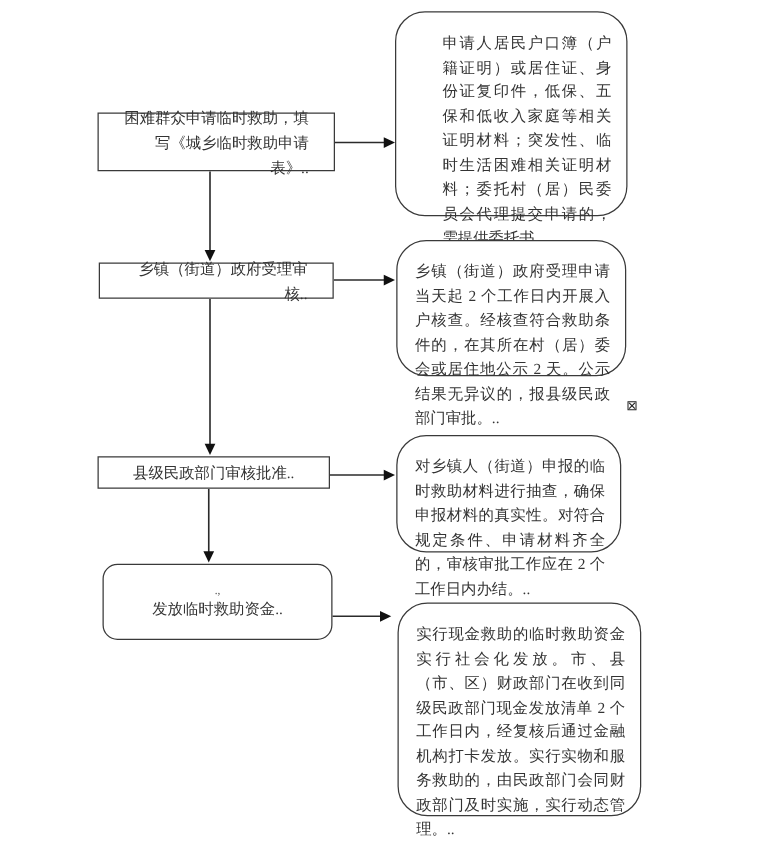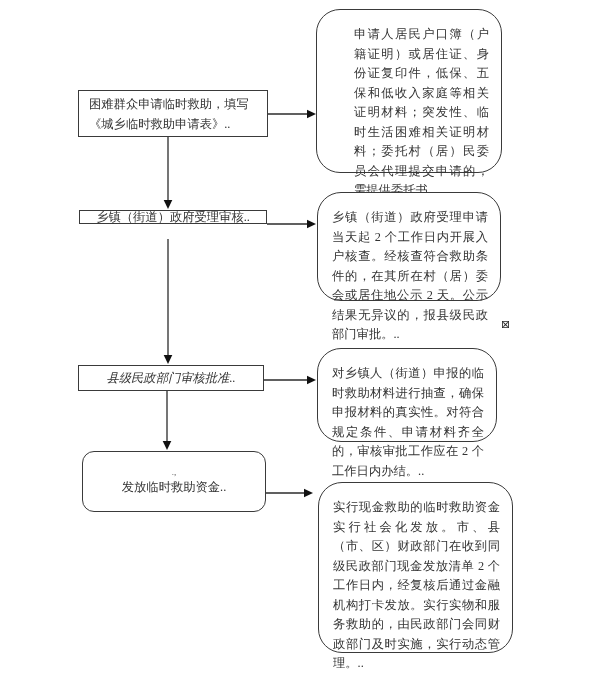--- a/index.html
+++ b/index.html
@@ -24,24 +24,24 @@
   }
   .step-box {
     position: absolute;
     box-sizing: border-box;
     border: 1px solid #3a3a3a;
     background: #ffffff;
     display: flex;
     flex-direction: column;
     align-items: center;
     justify-content: center;
-    text-align: left;
+    text-align: right;
     font-size: 12.3px;
     line-height: 20px;
-    padding: 0 10px;
+    padding: 0 20px;
   }
   .step-box.rounded {
     border-radius: 12px;
   }
   .pre-mark {
     font-size: 9px;
     line-height: 10px;
     color: #555555;
   }
   .note-box {
@@ -99,25 +99,25 @@
     <g>
       <line x1="167" y1="391" x2="167" y2="442" stroke="#2b2b2b" stroke-width="1.3"></line>
       <polygon points="162.7,441 167,450 171.3,441" fill="#111111"></polygon>
     </g>
   </svg>
 
   <div class="step-box" style="left:78px; top:90px; width:190px; height:47px;">
     <span>困难群众申请临时救助，填写《城乡临时救助申请表》..</span>
   </div>
 
-  <div class="step-box" style="left:79px; top:210px; width:188px; height:14px;">
+  <div class="step-box" style="left:79px; top:210px; width:188px; height:29px;">
     <span>乡镇（街道）政府受理审核..</span>
   </div>
 
-  <div class="step-box" style="left:78px; top:365px; width:186px; height:26px;font-style:italic;">
+  <div class="step-box" style="left:78px; top:365px; width:186px; height:26px;">
     <span>县级民政部门审核批准..</span>
   </div>
 
   <div class="step-box rounded" style="left:82px; top:451px; width:184px; height:61px;">
     <span class="pre-mark">.,</span>
     <span>发放临时救助资金..</span>
   </div>
 
   <div class="note-box" style="left:316px; top:9px; width:186px; height:164px;padding-left:37px;">
     <span>申请人居民户口簿（户籍证明）或居住证、身份证复印件，低保、五保和低收入家庭等相关证明材料；突发性、临时生活困难相关证明材料；委托村（居）民委员会代理提交申请的，需提供委托书。..</span>

